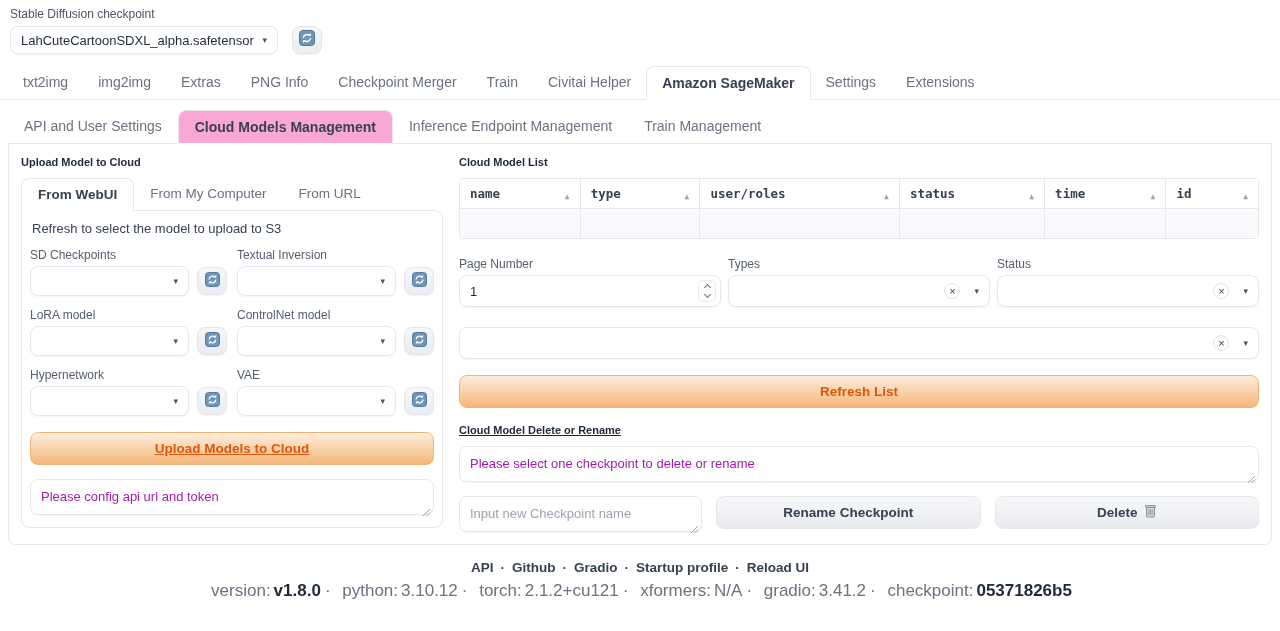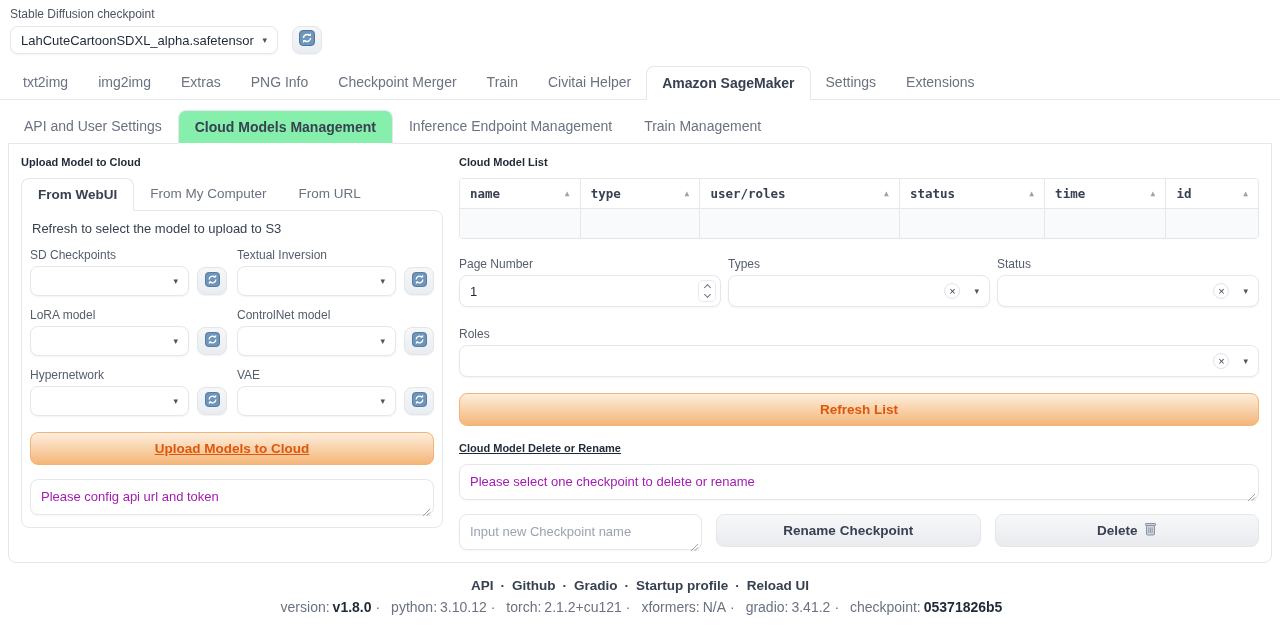--- a/index.html
+++ b/index.html
@@ -23,21 +23,21 @@
   
   .tabs { display:flex; margin-top:12px; border-bottom:1px solid #e5e7eb; padding:0 8px; }
   .tab { padding:8px 15px; font-size:14px; color:#6b7280; cursor:pointer; white-space:nowrap; }
   .tab.active { color:#374151; font-weight:600; background:#fff;
     border:1px solid #e5e7eb; border-bottom:1px solid #fff; margin-bottom:-1px;
     border-radius:8px 8px 0 0; }
 
   
   .subtabs { display:flex; margin:10px 8px 0; position:relative; z-index:2; }
   .subtab { padding:8px 16px; font-size:14px; color:#6b7280; cursor:pointer; white-space:nowrap; }
-  .subtab.active { color:#374151; font-weight:600; background:#86efac;
+  .subtab.active { color:#374151; font-weight:600; background:#f9a8d4;
     border:1px solid #e5e7eb; border-bottom:1px solid #fff; margin-bottom:-1px;
     border-radius:8px 8px 0 0; }
   .sm-panel { margin:0 8px; border:1px solid #e5e7eb; border-radius:0 0 8px 8px;
     padding:12px; min-height:393px; background:#fff; }
   .columns { display:flex; gap:16px; }
   .col-left { width:422px; flex:0 0 auto; }
   .col-right { flex:1; min-width:0; }
   .heading { font-size:11px; font-weight:700; color:#1f2937; margin-bottom:10px; }
 
   
@@ -68,21 +68,21 @@
     line-height:1.4; display:block; }
   textarea.ta::placeholder { color:#9ca3af; }
   .resize-handle { position:absolute; right:3px; bottom:3px; width:9px; height:9px; cursor:nwse-resize; }
 
   
   .model-table { width:100%; border:1px solid #e5e7eb; border-radius:4px; overflow:hidden;
     margin-bottom:18px; }
   .thead { display:flex; background:#fff; border-bottom:1px solid #e5e7eb; }
   .trow  { display:flex; background:#f9fafb; height:29px; }
   .th, .td { padding:7px 10px; border-left:1px solid #e5e7eb; display:flex;
-    align-items:center; justify-content:space-between; min-width:0; }
+    align-items:flex-end; justify-content:space-between; min-width:0; }
   .th:first-child, .td:first-child { border-left:none; }
   .th { font-family:"DejaVu Sans Mono", monospace; font-weight:700; font-size:12.5px; color:#374151; }
   .sort-icon { font-size:8px; color:#9ca3af; margin-left:6px; }
   .c-name{flex:0 0 15%;} .c-type{flex:0 0 15%;} .c-user{flex:0 0 25%;}
   .c-status{flex:0 0 18.2%;} .c-time{flex:0 0 15.2%;} .c-id{flex:1;}
 
   .filter-grid { display:grid; grid-template-columns:1fr 1fr 1fr; gap:7px; margin-bottom:20px; }
   .num-input-wrap { position:relative; }
   input.num-input { width:100%; height:32px; border:1px solid #e5e7eb; border-radius:8px;
     box-shadow:0 1px 2px rgba(0,0,0,.04); padding:0 34px 0 10px; font-size:13px;
@@ -103,21 +103,21 @@
 
   .bottom-row { display:flex; gap:14px; margin-top:14px; }
   .newname-wrap { flex:0 0 243px; position:relative; }
   .bottom-row .btn-secondary { flex:1; }
 
   
   .footer { text-align:center; margin-top:15px; }
   .flinks { font-size:13.5px; font-weight:600; color:#374151; }
   .flinks .flink { cursor:pointer; }
   .fbullet { color:#374151; margin:0 7px; font-weight:700; }
-  .fversion { margin-top:6px; font-size:14px; color:#6b7280; }
+  .fversion { margin-top:6px; font-size:17px; color:#6b7280; }
   .fversion .seg { margin:0 3px; }
   .fversion .vbold { color:#1f2937; font-weight:700; }
   .vbullet { color:#6b7280; margin:0 4px; }
 </style>
 </head>
 <body>
 
 <div class="topbar">
   <div class="ckpt-label">Stable Diffusion checkpoint</div>
   <div class="ckpt-row">
@@ -367,21 +367,20 @@
             <span></span>
             <span class="dd-controls">
                 <span class="clear-x">×</span>
                 <span class="caret">▾</span>
               </span>
           </div>
         </div>
       </div>
 
       <div class="roles-block">
-        <div class="field-label">Roles</div>
         <div class="dropdown dd-clear">
           <span></span>
           <span class="dd-controls">
               <span class="clear-x">×</span>
               <span class="caret">▾</span>
             </span>
         </div>
       </div>
 
       <button class="btn btn-primary">Refresh List</button>

